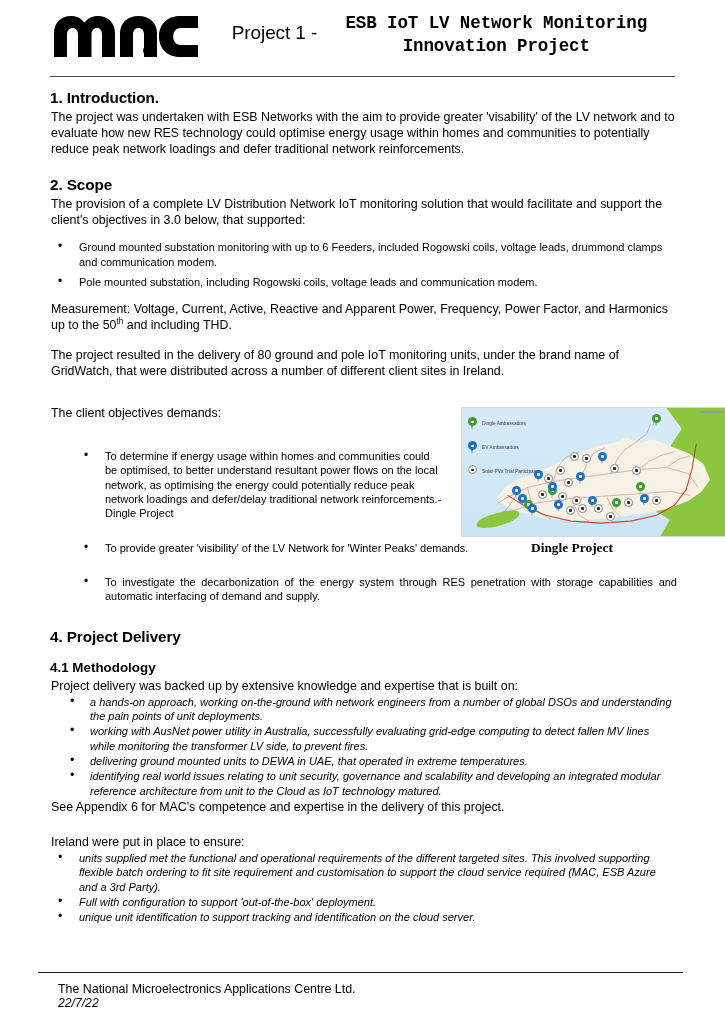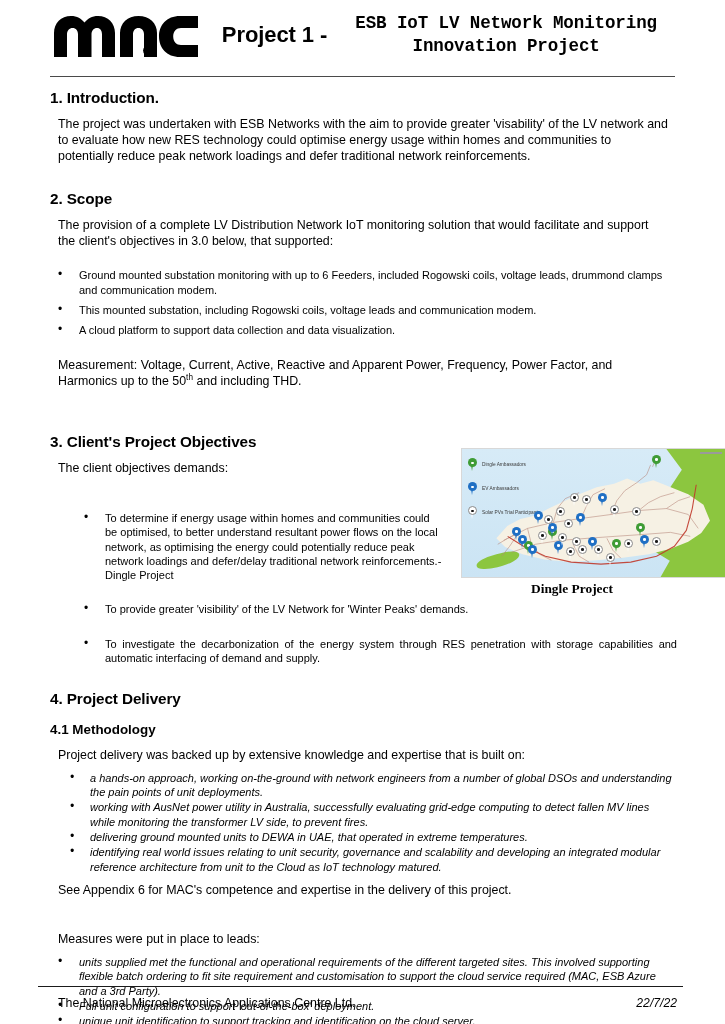--- a/index.html
+++ b/index.html
@@ -38,22 +38,22 @@
   }
   .logo svg { display: block; }
   .header-titles {
     flex: 1;
     display: flex;
     align-items: flex-start;
     justify-content: center;
     padding-left: 6px;
   }
   .proj-label {
-    font-size: 22px;
-    font-weight: bold;
+    font-size: 19px;
+    font-weight: normal;
     padding-top: 10px;
     white-space: nowrap;
     letter-spacing: -0.1px;
   }
   .doc-title {
     font-size: 17.5px;
     font-weight: bold;
     text-align: center;
     line-height: 1.32;
     width: 330px;
@@ -83,21 +83,21 @@
   }
   h3.sub {
     font-size: 13.4px;
     font-weight: bold;
     margin: 0 0 1px 0;
   }
   .spacer-lg { height: 17px; }
   .spacer-md { height: 11px; }
   .spacer-sm { height: 7px; }
   p.para {
-    margin: 8px;
+    margin: 1px;
     font-size: 12.4px;
     line-height: 1.30;
   }
 
   ul.bul {
     list-style: none;
     margin: 0;
     padding: 0;
   }
   ul.bul > li {
@@ -121,21 +121,21 @@
   ul.bul.indent2 > li { padding-left: 40px; }
   ul.bul.indent2 > li:before { left: 20px; }
 
   sup { font-size: 8.2px; vertical-align: super; }
 
   
   .sec3-wrap { position: relative; }
   .figure {
     position: absolute;
     right: -6px;
-    top: 16px;
+    top: 2px;
     width: 222px;
   }
   .map {
     position: relative;
     width: 270px;
     height: 130px;
     overflow: hidden;
     background: #cfe6f5;
     border: 1px solid #d8d8d8;
     box-sizing: border-box;
@@ -241,20 +241,21 @@
     margin: 0 0 9px 0;
     width: 645px;
     margin-left: -2px;
   }
   .footer-row {
     display: flex;
     justify-content: space-between;
     align-items: baseline;
     font-size: 12.4px;
     padding: 0 8px 0 18px;
+    flex-direction: column;
   }
   .footer-date { font-style: italic; font-size: 12.2px; }
 </style>
 </head>
 <body>
 
 <div class="page">
 
   <div class="header">
     <div class="logo">
@@ -292,30 +293,30 @@
 
     <div class="spacer-lg"></div>
 
     <h2 class="sec">2. Scope</h2>
     <p class="para">The provision of a complete LV Distribution Network IoT monitoring solution that would facilitate and support the client's objectives in 3.0 below, that supported:</p>
 
     <div class="spacer-md"></div>
 
     <ul class="bul">
       <li>Ground mounted substation monitoring with up to 6 Feeders, included Rogowski coils, voltage leads, drummond clamps and communication modem.</li>
-      <li>This mounted substation, including Rogowski coils, voltage leads and communication modem.</li>
-      <li>A cloud platform to support data collection and data visualization.</li>
+      <li>Pole mounted substation, including Rogowski coils, voltage leads and communication modem.</li>
     </ul>
 
     <div class="spacer-md"></div>
 
     <p class="para"><span>Measurement: Voltage, Current, Active, Reactive and Apparent Power, Frequency, Power Factor, and Harmonics up to the 50</span><sup>th</sup><span> and including THD.</span></p>
 
     <div class="spacer-md"></div>
 
+    <p class="para">The project resulted in the delivery of 80 ground and pole IoT monitoring units, under the brand name of GridWatch, that were distributed across a number of different client sites in Ireland.</p>
 
     <div class="spacer-lg"></div>
     <div class="spacer-sm"></div>
 
     <div class="sec3-wrap">
 
       <div class="figure">
         <div class="map">
           <div class="map-water"></div>
           <div class="map-land-right"></div>
@@ -525,21 +526,20 @@
             </span>
           <span class="map-pin pin white" style="left:170px;top:58px">
               <span class="tip"></span>
               <span class="head"></span>
               <span class="dot"></span>
             </span>
         </div>
         <div class="fig-caption">Dingle Project</div>
       </div>
 
-      <h2 class="sec">3. Client's Project Objectives</h2>
       <p class="para">The client objectives demands:</p>
 
       <div class="spacer-sm"></div>
 
       <ul class="bul indent">
         <li class="sec3-text">To determine if energy usage within homes and communities could be optimised, to better understand resultant power flows on the local network, as optimising the energy could potentially reduce peak network loadings and defer/delay traditional network reinforcements.- Dingle Project</li>
         <li>To provide greater 'visibility' of the LV Network for 'Winter Peaks' demands.</li>
         <li class="just-li" style="text-align:justify">To investigate the decarbonization of the energy system through RES penetration with storage capabilities and automatic interfacing of demand and supply.</li>
       </ul>
     </div>
@@ -558,25 +558,25 @@
       <li>a hands-on approach, working on-the-ground with network engineers from a number of global DSOs and understanding the pain points of unit deployments.</li>
       <li>working with AusNet power utility in Australia, successfully evaluating grid-edge computing to detect fallen MV lines while monitoring the transformer LV side, to prevent fires.</li>
       <li>delivering ground mounted units to DEWA in UAE, that operated in extreme temperatures.</li>
       <li>identifying real world issues relating to unit security, governance and scalability and developing an integrated modular reference architecture from unit to the Cloud as IoT technology matured.</li>
     </ul>
 
     <p class="para">See Appendix 6 for MAC's competence and expertise in the delivery of this project.</p>
 
     <div class="spacer-lg"></div>
 
-    <p class="para">Measures were put in place to leads:</p>
+    <p class="para">Ireland were put in place to ensure:</p>
 
     <ul class="bul tight">
       <li>units supplied met the functional and operational requirements of the different targeted sites. This involved supporting flexible batch ordering to fit site requirement and customisation to support the cloud service required (MAC, ESB Azure and a 3rd Party).</li>
-      <li>Full unit configuration to support 'out-of-the-box' deployment.</li>
+      <li>Full with configuration to support 'out-of-the-box' deployment.</li>
       <li>unique unit identification to support tracking and identification on the cloud server.</li>
     </ul>
 
   </div>
 
   <div class="footer">
     <hr class="rule-bottom">
     <div class="footer-row">
       <span>The National Microelectronics Applications Centre Ltd.</span>
       <span class="footer-date">22/7/22</span>

